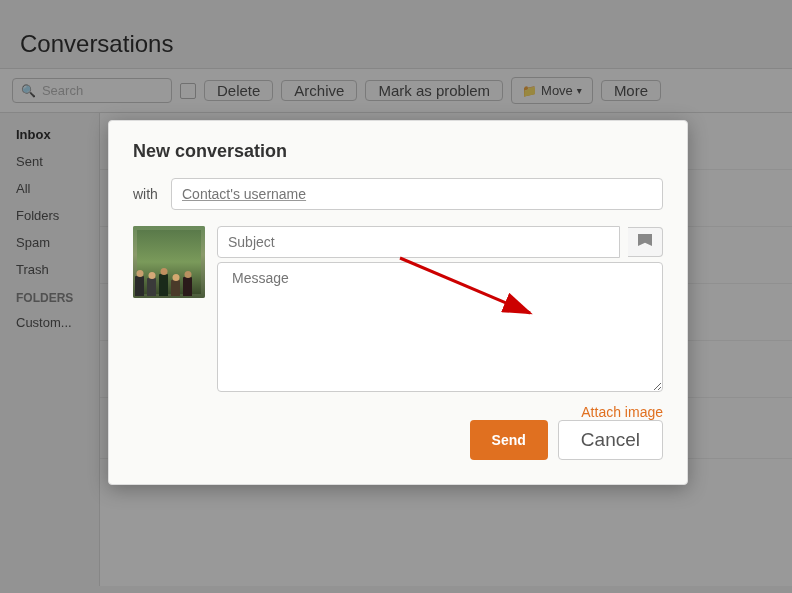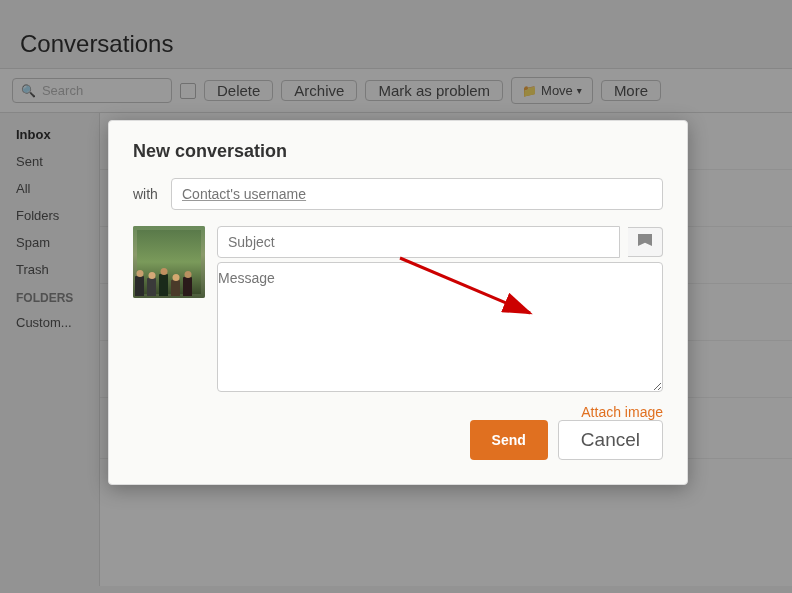--- a/index.html
+++ b/index.html
@@ -264,21 +264,21 @@
     .flag-icon {
       width: 14px;
       height: 16px;
       background: #888;
       clip-path: polygon(0 0, 100% 0, 100% 75%, 50% 55%, 0 75%);
     }
 
     .message-textarea {
       width: 100%;
       min-height: 130px;
-      padding: 7px 0;
+      padding: 7px 14px;
       border: 1px solid #ccc;
       border-radius: 4px;
       background: #fff;
       font-size: 14px;
       color: #0f172a;
       resize: vertical;
       font-family: inherit;
     }
 
     .attach-image-row {

